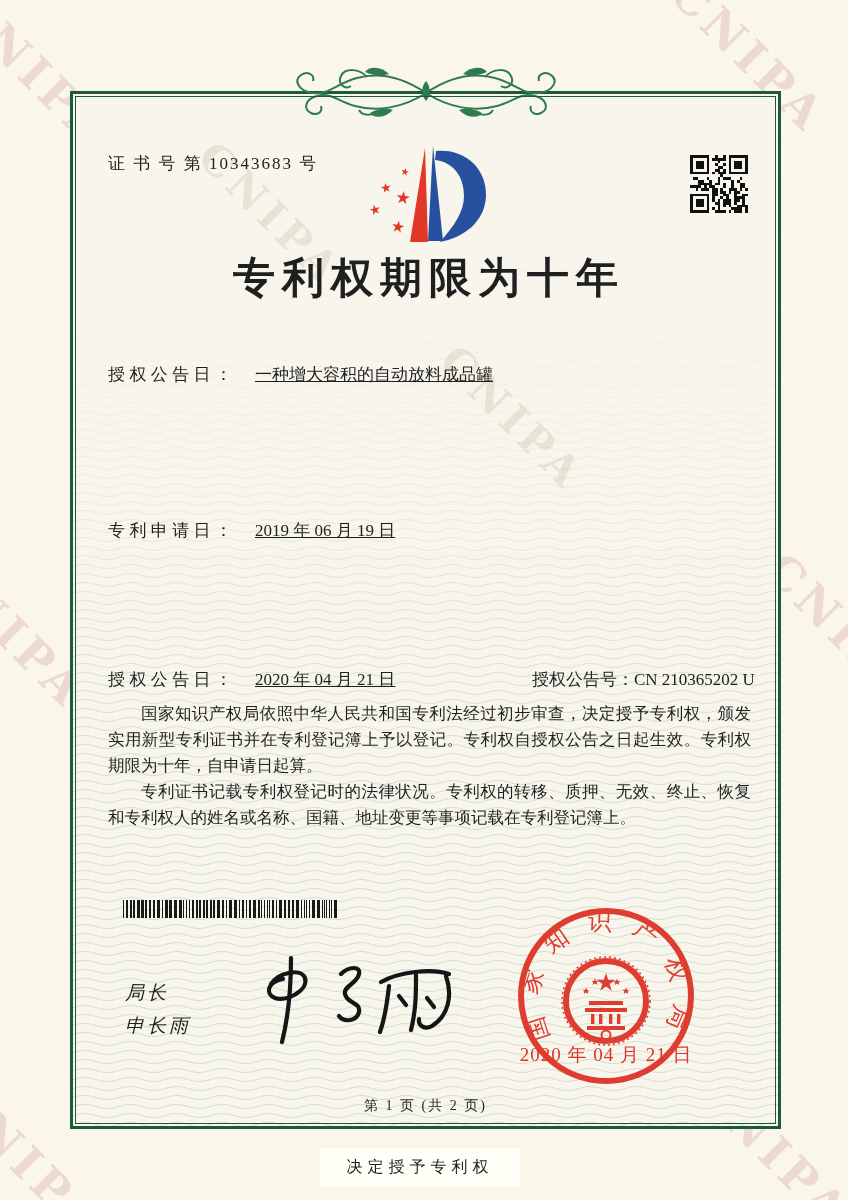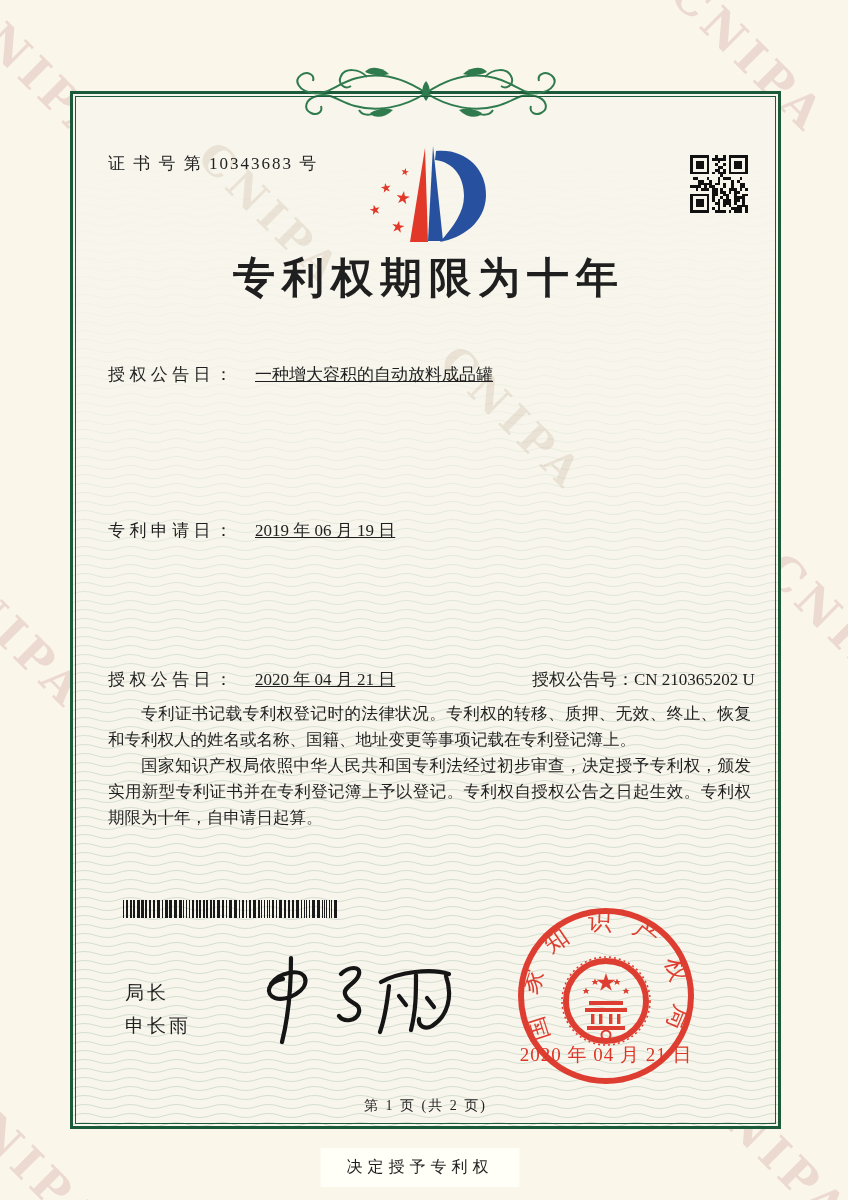--- a/index.html
+++ b/index.html
@@ -39,21 +39,21 @@
   .title{left:0;top:156px;width:100%;text-align:center;
     font-size:42px;font-weight:bold;letter-spacing:7px;padding-left:7px;box-sizing:border-box;}
   .frow{left:35px;font-size:17px;white-space:nowrap;}
   .flabel{display:inline-block;width:124px;text-align:justify;text-align-last:justify;vertical-align:top;}
   .fvalue{margin-left:23px;text-decoration:underline;}
   .grant-number{position:absolute;left:396px;top:0;white-space:nowrap;margin-left:28px;}
   .body-text{left:35px;top:607px;width:643px;font-size:16.5px;line-height:26px;text-align:justify;}
   .body-text p{margin:0;text-indent:2em;}
   .barcode{left:50px;top:806px;width:220px;height:18px;display:flex;align-items:stretch;}
   .barcode span{background:#191919;display:block;height:100%;}
-  .director{left:52px;top:882px;font-size:19px;letter-spacing:3px;line-height:33px;}
+  .director{left:52px;top:882px;font-size:19px;letter-spacing:3px;line-height:33px;font-style:italic;}
   .signature{left:168px;top:858px;}
   .seal{left:438px;top:807px;opacity:.95;}
   .seal-date{left:438px;top:948px;width:190px;text-align:center;
     color:var(--seal-red,#df3527);font-size:19px;letter-spacing:1px;white-space:nowrap;}
   .page-indicator{left:0;top:1003px;width:100%;text-align:center;font-size:14px;letter-spacing:2px;}
   .continuation{
     position:absolute;left:50%;top:1148px;transform:translateX(-52%);
     background:#fffef7;padding:9px 26px;font-size:16px;letter-spacing:5px;white-space:nowrap;
   }
   
@@ -375,22 +375,22 @@
   </div>
 
   <div class="abs frow" style="top:574px">
     <span class="flabel">授权公告日：</span><span class="fvalue">2020 年 04 月 21 日</span>
     <span class="grant-number">
       <span>授权公告号：</span><span>CN 210365202 U</span>
     </span>
   </div>
 
   <div class="abs body-text">
+    <p>国家知识产权局依照中华人民共和国专利法经过初步审查，决定授予专利权，颁发实用新型专利证书并在专利登记簿上予以登记。专利权自授权公告之日起生效。专利权期限为十年，自申请日起算。</p>
     <p>专利证书记载专利权登记时的法律状况。专利权的转移、质押、无效、终止、恢复和专利权人的姓名或名称、国籍、地址变更等事项记载在专利登记簿上。</p>
-    <p>国家知识产权局依照中华人民共和国专利法经过初步审查，决定授予专利权，颁发实用新型专利证书并在专利登记簿上予以登记。专利权自授权公告之日起生效。专利权期限为十年，自申请日起算。</p>
   </div>
 
   <div class="abs barcode" id="barcode">
       <span style="width: 1px; margin-right: 2px;"></span>
       <span style="width: 2px; margin-right: 2px;"></span>
       <span style="width: 2px; margin-right: 1px;"></span>
       <span style="width: 2px; margin-right: 2px;"></span>
       <span style="width: 3px; margin-right: 1px;"></span>
       <span style="width: 3px; margin-right: 1px;"></span>
       <span style="width: 2px; margin-right: 2px;"></span>

